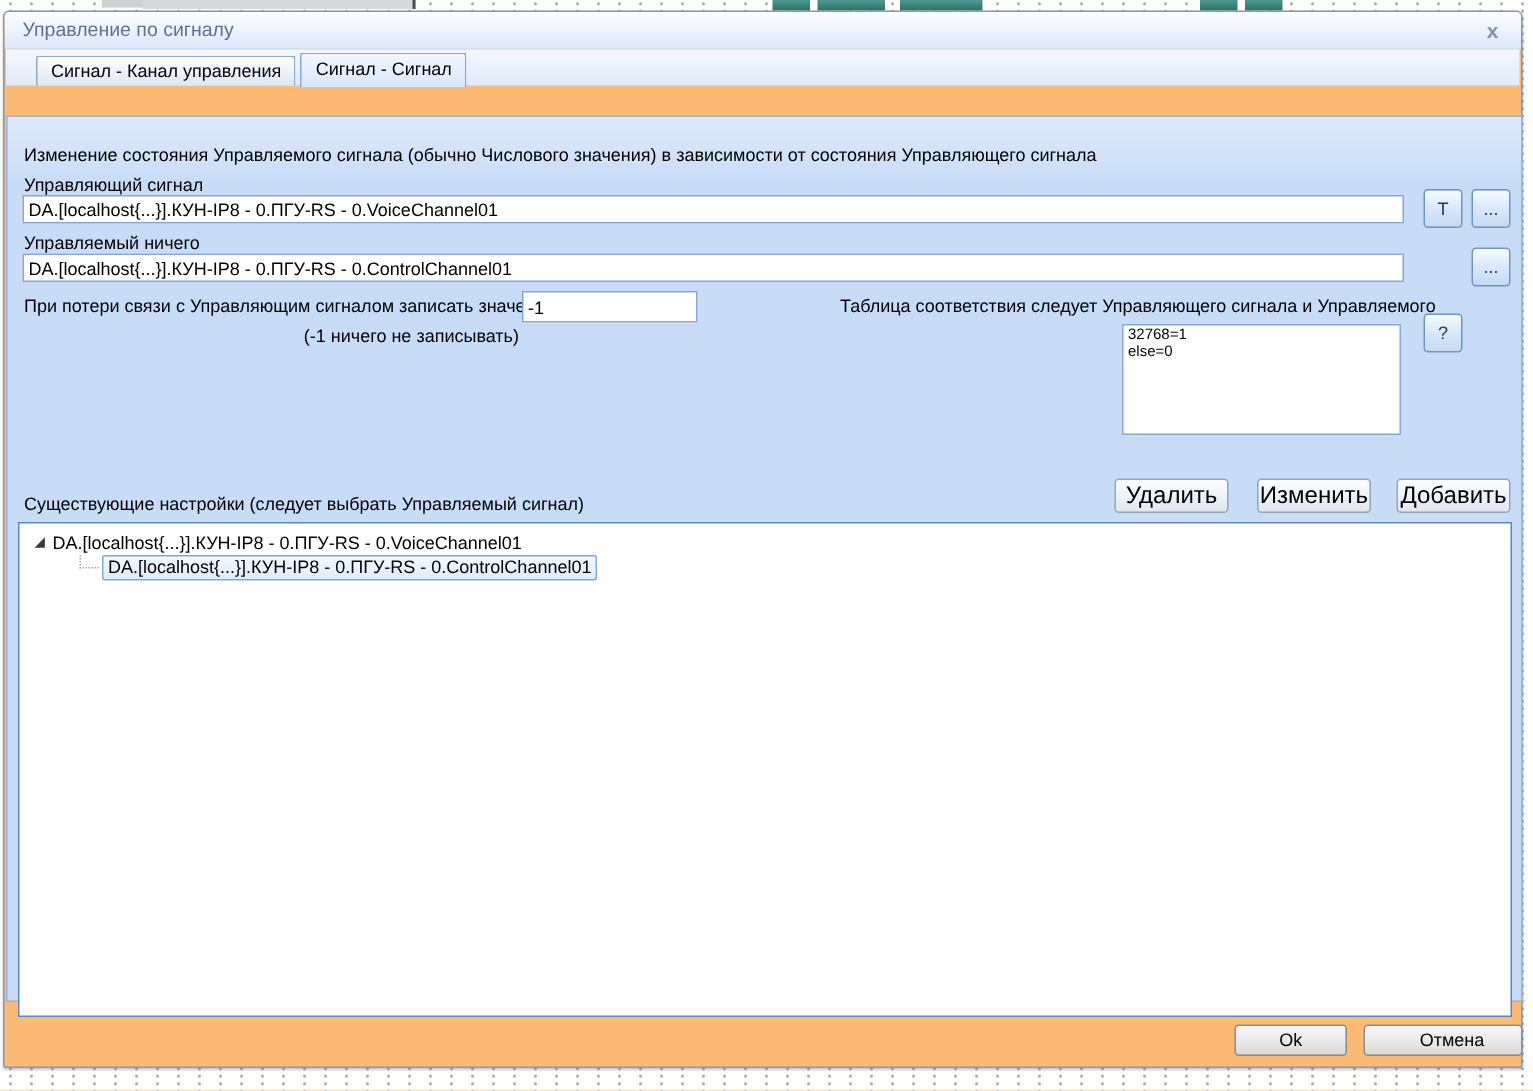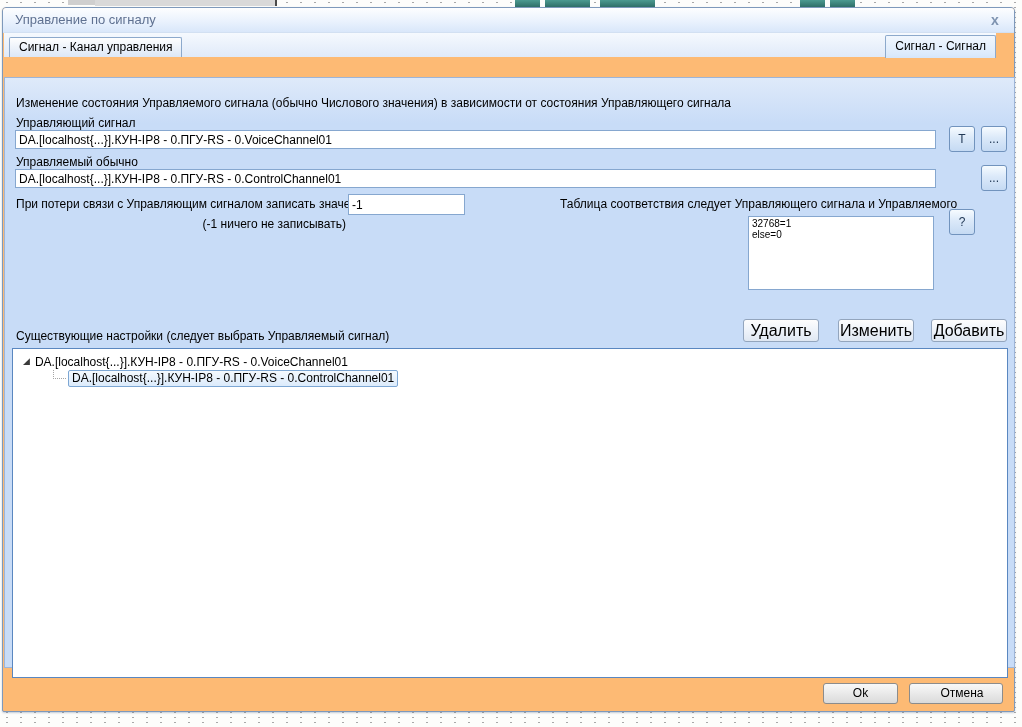--- a/index.html
+++ b/index.html
@@ -36,23 +36,23 @@
   }
   .title { position:absolute; left:12px; top:4px; font-size:13px; color:#5f7191; }
   .closebtn {
     position:absolute; right:9px; top:2px; width:20px; height:20px;
     text-align:center; line-height:20px; font-size:14px; font-weight:bold; color:#7e93b0;
     cursor:default;
   }
 
   
   .tabstrip {
-    position:absolute; left:1px; right:18px; top:25px; height:24px;
+    position:absolute; left:1px; right:1px; top:25px; height:24px;
     background:linear-gradient(#f5f9fe,#e0eaf9);
-    display:flex; align-items:flex-end; padding-left:5px; gap:3px; z-index:3;justify-content:space-between;
+    display:flex; align-items:flex-end; padding-left:20px; gap:3px; z-index:3;
   }
   .tab {
     border:1px solid #8ca9cc; border-bottom:none;
     border-radius:2px 2px 0 0;
     padding:0 9px; white-space:nowrap; cursor:default;
   }
   .tab.inactive { height:20px; line-height:19px; background:linear-gradient(#fefefe,#dce7f6); }
   .tab.active   { height:23px; line-height:21px; background:linear-gradient(#f1f7fe,#ddebfc 80%,#d6e6fa); margin-bottom:-1px; z-index:4; }
 
   
@@ -134,21 +134,21 @@
 
   <div class="page">
 
     <div class="lbl" style="left:11px; top:18px;">Изменение состояния Управляемого сигнала (обычно Числового значения) в зависимости от состояния Управляющего сигнала</div>
 
     <div class="lbl" style="left:11px; top:38px;">Управляющий сигнал</div>
     <input class="field" style="left: 10px; top: 52px; width: 921px;" value="DA.[localhost{...}].КУН-IP8 - 0.ПГУ-RS - 0.VoiceChannel01">
     <div class="sqbtn" style="left:944px; top:48px;">T</div>
     <div class="sqbtn" style="left:976px; top:48px;">...</div>
 
-    <div class="lbl" style="left:11px; top:77px;">Управляемый обычно</div>
+    <div class="lbl" style="left:11px; top:77px;">Управляемый ничего</div>
     <input class="field" style="left: 10px; top: 91px; width: 921px;" value="DA.[localhost{...}].КУН-IP8 - 0.ПГУ-RS - 0.ControlChannel01">
     <div class="sqbtn" style="left:976px; top:87px;">...</div>
 
     <div class="lbl" style="left:11px; top:119px;">При потери связи с Управляющим сигналом записать значение</div>
     <input class="field" style="left: 343px; top: 116px; width: 117px; height: 21px;" value="-1">
     <div class="lbl note" style="left:11px; top:139px; width:330px;">(-1 ничего не записывать)</div>
 
     <div class="lbl" style="left:555px; top:119px;">Таблица соответствия следует Управляющего сигнала и Управляемого</div>
     <textarea class="textbox" style="left: 743px; top: 138px; width: 186px; height: 74px;">32768=1
 else=0</textarea>
@@ -166,15 +166,15 @@
       </div>
       <div class="tree-child">
         <span class="connector"></span>
         <span class="selnode">DA.[localhost{...}].КУН-IP8 - 0.ПГУ-RS - 0.ControlChannel01</span>
       </div>
     </div>
 
   </div>
 
   <div class="footbtn" style="left:820px; top:675px; width:75px;">Ok</div>
-  <div class="footbtn" style="left:906px; top:675px; width:94px;padding-left:12px;">Отмена</div>
+  <div class="footbtn" style="left:906px; top:675px; width:106px;padding-left:12px;">Отмена</div>
 
 </div>
 
 </body></html>

